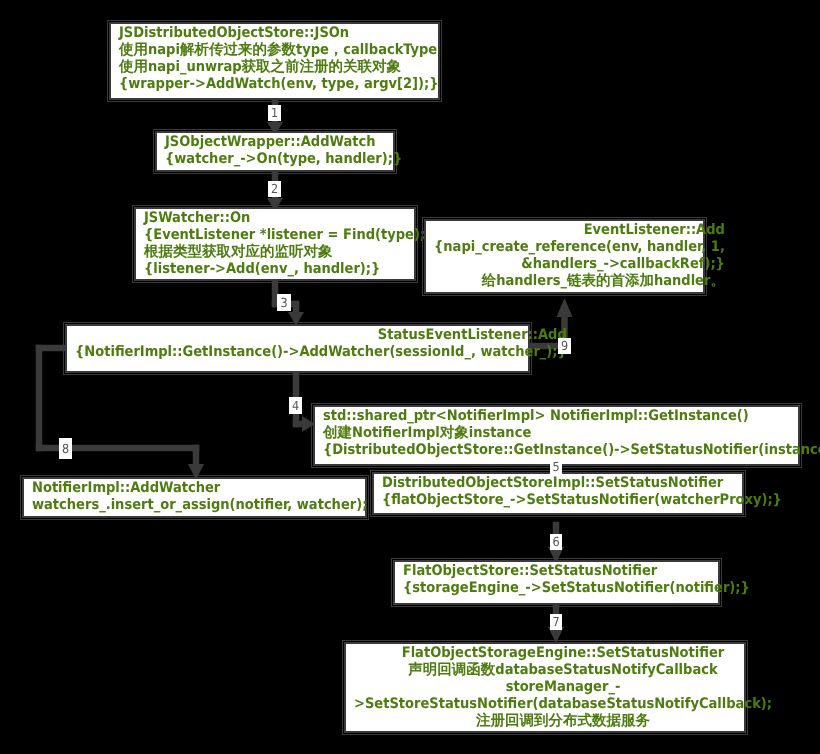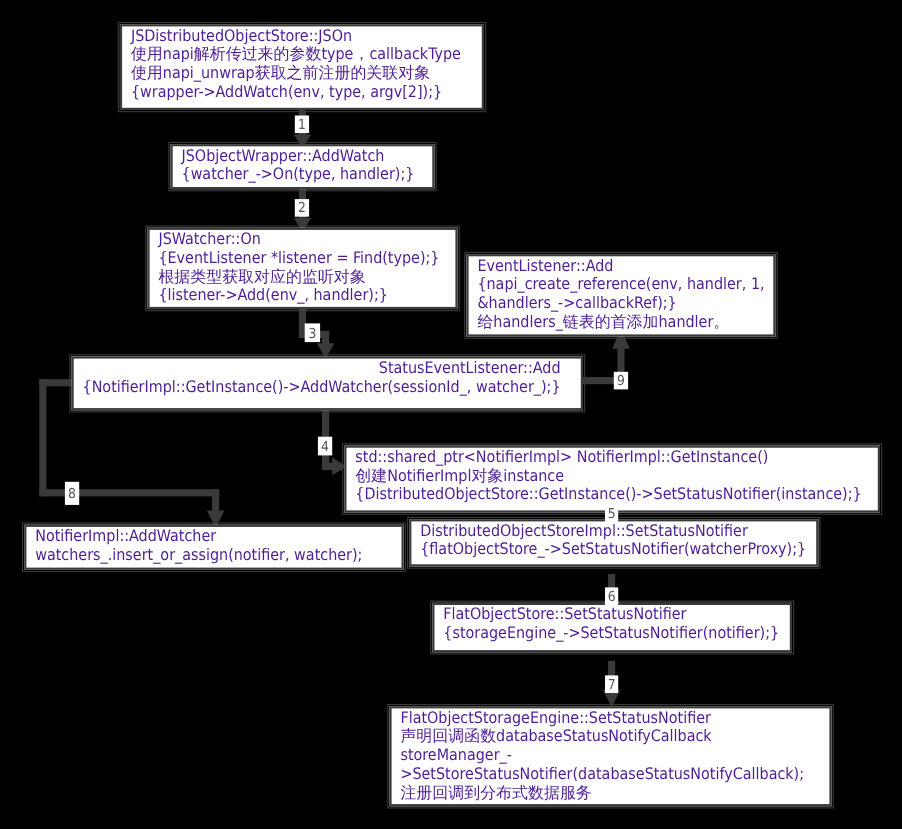--- a/index.html
+++ b/index.html
@@ -3,23 +3,23 @@
 <meta charset="utf-8">
 <title>JSDistributedObjectStore call flow</title>
 <style>
   html,body{margin:0;padding:0;background:#000;}
   #stage{position:relative;width:820px;height:754px;background:#000;overflow:hidden;
          font-family:"DejaVu Sans",sans-serif;font-stretch:condensed;
          -webkit-font-smoothing:antialiased;text-rendering:geometricPrecision;}
   svg.links{position:absolute;left:0;top:0;width:820px;height:754px;}
   .node{position:absolute;background:#ffffff;border:2px solid #3a3a3a;
         outline:1px solid #3a3a3a;outline-offset:1px;box-sizing:border-box;}
-  .node .txt{position:absolute;left:8px;top:1.2px;color:#4c1d95;
+  .node .txt{position:absolute;left:8px;top:1.2px;color:#4d7c0f;
              font-size:14.5px;line-height:17px;white-space:pre;
-             filter:blur(0px);}
+             filter:blur(0px);font-weight:bold;}
   .lbl{position:absolute;background:#ffffff;color:#555555;font-size:12.5px;
        text-align:center;filter:blur(0px);}
 </style>
 </head>
 <body>
 
 <div id="stage">
   <svg class="links" viewBox="0 0 820 754" xmlns="http://www.w3.org/2000/svg">
       <rect x="271.75" y="95.75" width="6.5" height="29.5" fill="#3a3a3a"></rect>
       <polygon points="267,122 283,122 275,135" fill="#3a3a3a"></polygon>
@@ -56,21 +56,21 @@
     <div class="node" id="n2" style="left: 155px; top: 131px; width: 240px; height: 41px;">
       <div class="txt">JSObjectWrapper::AddWatch
 {watcher_-&gt;On(type, handler);}</div>
     </div>
     <div class="node" id="n3" style="left: 134px; top: 207px; width: 282px; height: 74px;">
       <div class="txt">JSWatcher::On
 {EventListener *listener = Find(type);}
 根据类型获取对应的监听对象
 {listener-&gt;Add(env_, handler);}</div>
     </div>
-    <div class="node" id="n4" style="left: 424px; top: 231px; width: 281px; height: 75px;">
+    <div class="node" id="n4" style="left: 424px; top: 219px; width: 281px; height: 75px; text-align: right;">
       <div class="txt">EventListener::Add
 {napi_create_reference(env, handler, 1,
 &amp;handlers_-&gt;callbackRef);}
 给handlers_链表的首添加handler。</div>
     </div>
     <div class="node" id="n5" style="left: 65px; top: 324px; width: 465px; height: 49px; text-align: right;">
       <div class="txt">StatusEventListener::Add
 {NotifierImpl::GetInstance()-&gt;AddWatcher(sessionId_, watcher_);}</div>
     </div>
     <div class="node" id="n6" style="left: 313px; top: 405px; width: 487px; height: 61px;">
@@ -79,25 +79,25 @@
 {DistributedObjectStore::GetInstance()-&gt;SetStatusNotifier(instance);}</div>
     </div>
     <div class="node" id="n7" style="left: 22px; top: 477px; width: 345px; height: 41px;">
       <div class="txt">NotifierImpl::AddWatcher
 watchers_.insert_or_assign(notifier, watcher);</div>
     </div>
     <div class="node" id="n8" style="left: 372px; top: 472px; width: 372px; height: 43px;">
       <div class="txt">DistributedObjectStoreImpl::SetStatusNotifier
 {flatObjectStore_-&gt;SetStatusNotifier(watcherProxy);}</div>
     </div>
-    <div class="node" id="n9" style="left: 393px; top: 548px; width: 327px; height: 45px;">
+    <div class="node" id="n9" style="left: 393px; top: 560px; width: 327px; height: 45px;">
       <div class="txt">FlatObjectStore::SetStatusNotifier
 {storageEngine_-&gt;SetStatusNotifier(notifier);}</div>
     </div>
-    <div class="node" id="n10" style="left: 354px; top: 642px; width: 402px; height: 91px;">
+    <div class="node" id="n10" style="left: 344px; top: 642px; width: 402px; height: 91px; text-align: center;">
       <div class="txt">FlatObjectStorageEngine::SetStatusNotifier
 声明回调函数databaseStatusNotifyCallback
 storeManager_-
 &gt;SetStoreStatusNotifier(databaseStatusNotifyCallback);
 注册回调到分布式数据服务</div>
     </div>
     <div class="lbl" style="left: 268px; top: 105px; width: 13px; height: 16px; line-height: 16px;">1</div>
     <div class="lbl" style="left: 268px; top: 181px; width: 13px; height: 16px; line-height: 16px;">2</div>
     <div class="lbl" style="left: 277px; top: 294px; width: 14px; height: 17px; line-height: 17px;">3</div>
     <div class="lbl" style="left: 289px; top: 397px; width: 13px; height: 17px; line-height: 17px;">4</div>

